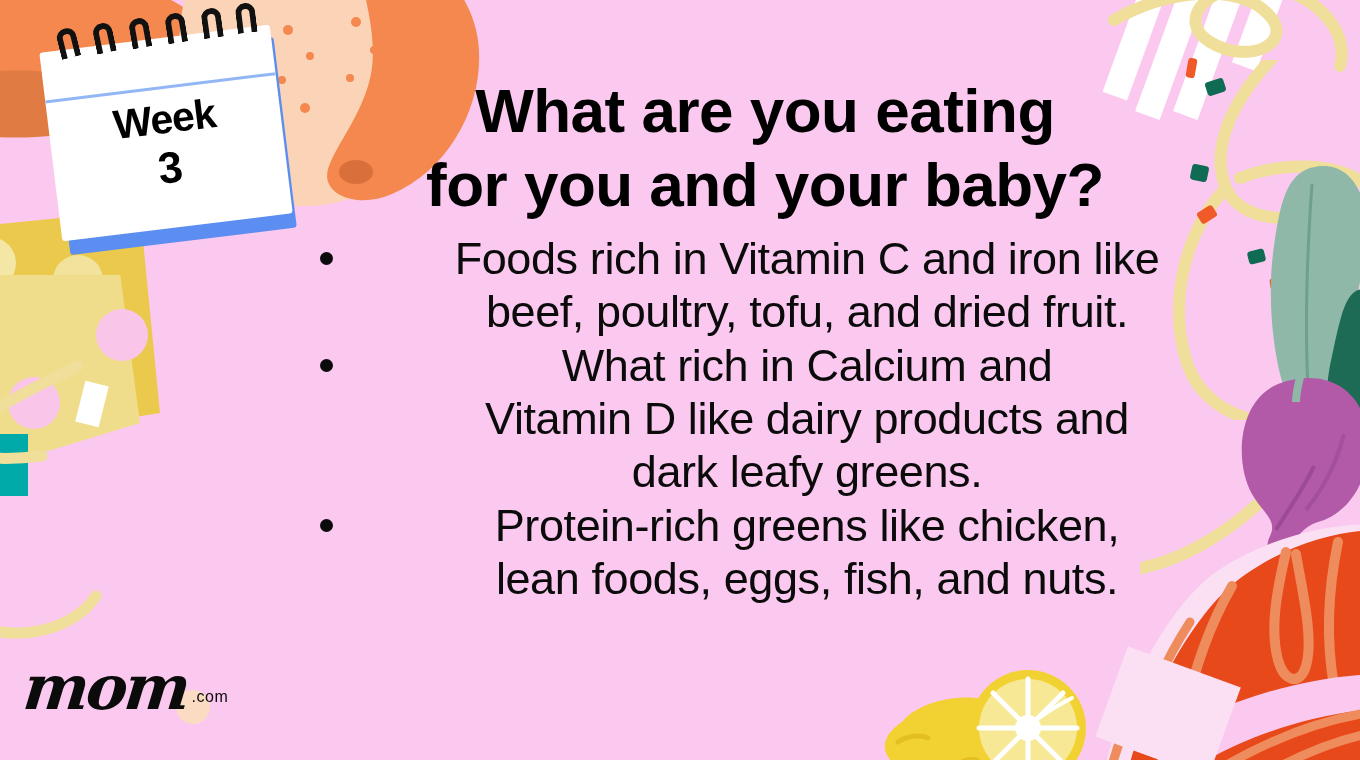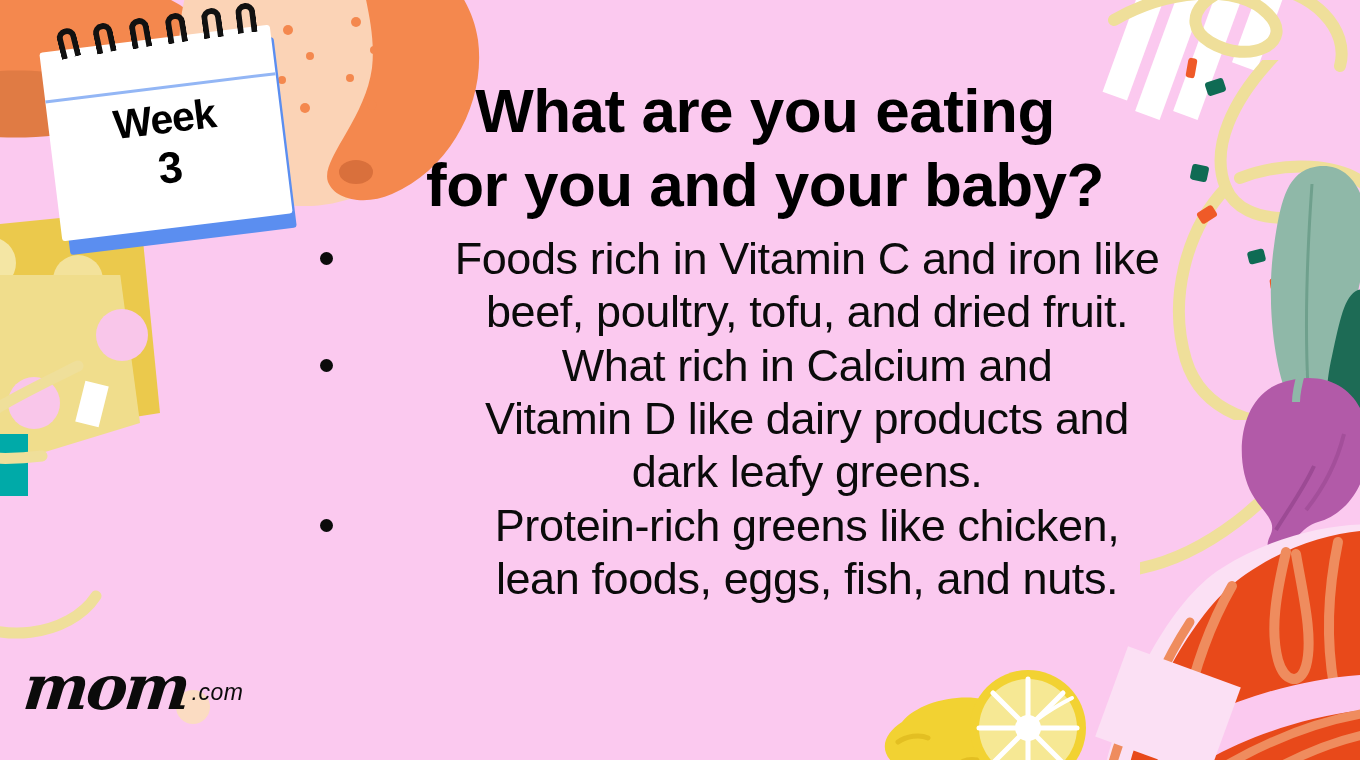--- a/index.html
+++ b/index.html
@@ -84,27 +84,26 @@
   #logo .logo-dotblob{
     position:absolute;
     left:152px; top:30px;
     width:34px; height:34px;
     border-radius:50%;
     background:#fbdcc2;
     z-index:-1;
   }
   #logo .logo-tld{
     font-family:"Liberation Sans", sans-serif;
-    font-size:23px;
+    font-size:16px;
     font-weight:normal;
     color:#0b0b0b;
     margin-left:4px;
     margin-bottom:10px;
     letter-spacing:0.5px;
-    font-style:italic;
   }
 
   
   #calendar{
     position:absolute;
     left:36px; top:22px;
     width:258px; height:220px;
     z-index:35;
   }
   #cal-shadow{

